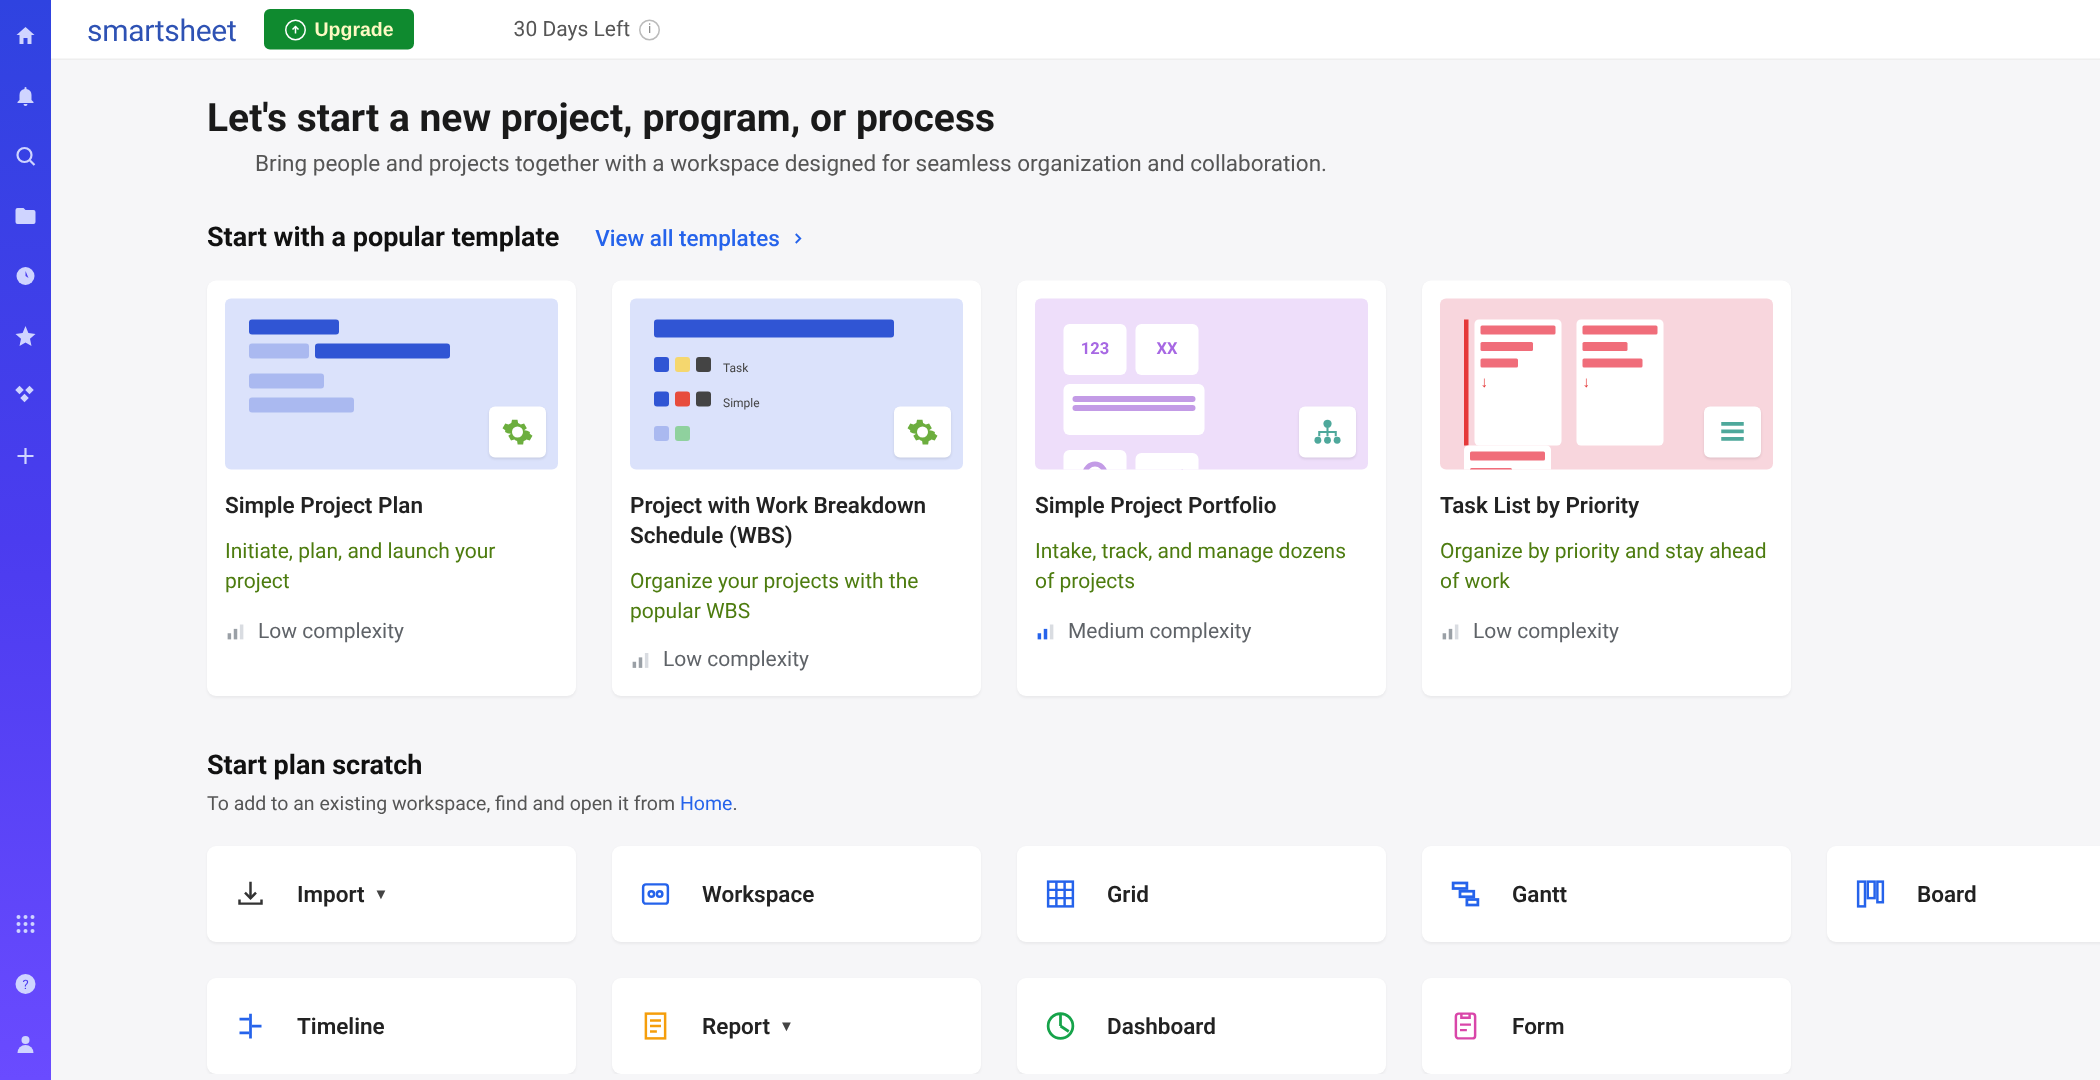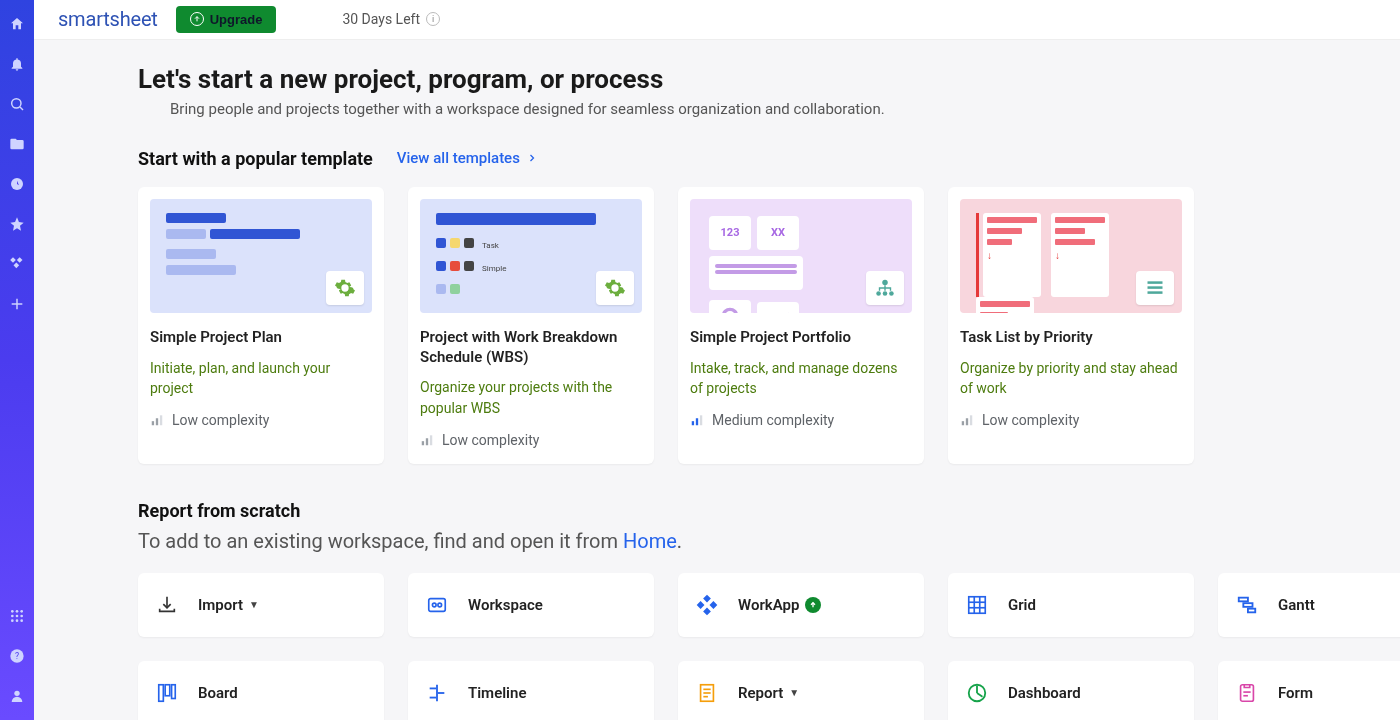--- a/index.html
+++ b/index.html
@@ -40,21 +40,21 @@
   border-bottom: 1px solid #eee;
 }
 .logo {
   font-size: 20px;
   font-weight: 400;
   color: #2e52b4;
   letter-spacing: -0.2px;
 }
 .upgrade {
   background: #0f8a2f;
-  color: #0f172a;
+  color: #fef9c3;
   border: none;
   border-radius: 4px;
   padding: 6px 14px;
   font-size: 13px;
   font-weight: 600;
   display: inline-flex;
   align-items: center;
   gap: 6px;
   cursor: pointer;
 }
@@ -165,21 +165,21 @@
 .complexity {
   display: flex; align-items: center; gap: 8px;
   font-size: 14px; color: #5f6368;
 }
 .section2-title {
   font-size: 18px;
   font-weight: 700;
   margin-bottom: 8px;
 }
 .section2-sub {
-  font-size: 20px;
+  font-size: 13px;
   color: #555;
   margin-bottom: 20px;
 }
 .section2-sub .home-link { color: #2563eb; cursor: pointer; }
 .scratch {
   display: grid;
   grid-template-columns: repeat(5, 246px);
   gap: 24px;
 }
 .scard {
@@ -431,21 +431,21 @@
           <svg width="14" height="14" viewBox="0 0 24 24">
               <rect x="3" y="14" width="4" height="7" fill="#9aa0a6"></rect>
               <rect x="10" y="9" width="4" height="12" fill="#9aa0a6"></rect>
               <rect x="17" y="4" width="4" height="17" fill="#d9dce1"></rect>
             </svg>
           <span>Low complexity</span>
         </div>
       </div>
     </div>
 
-    <div class="section2-title">Report from scratch</div>
+    <div class="section2-title">Start plan scratch</div>
     <div class="section2-sub">
       <span>To add to an existing workspace, find and open it from </span><span class="home-link">Home</span><span>.</span>
     </div>
 
     <div class="scratch">
 
       <div class="scard">
         <span class="sicon-box">
           <svg width="22" height="22" viewBox="0 0 24 24" fill="none" stroke="#333" stroke-width="1.8">
               <path d="M4 16v3h16v-3"></path>
@@ -465,39 +465,20 @@
               <rect x="3" y="5" width="18" height="14" rx="2"></rect>
               <circle cx="9" cy="12" r="2"></circle>
               <circle cx="15" cy="12" r="2"></circle>
             </svg>
         </span>
         <span class="scard-label">
             <span>Workspace</span>
           </span>
       </div>
 
-      <div class="scard">
-        <span class="sicon-box">
-          <svg width="22" height="22" viewBox="0 0 24 24" fill="#2563eb">
-              <rect x="9" y="2" width="6" height="6" transform="rotate(45 12 5)"></rect>
-              <rect x="2" y="9" width="6" height="6" transform="rotate(45 5 12)"></rect>
-              <rect x="16" y="9" width="6" height="6" transform="rotate(45 19 12)"></rect>
-              <rect x="9" y="16" width="6" height="6" transform="rotate(45 12 19)"></rect>
-            </svg>
-        </span>
-        <span class="scard-label">
-            <span>WorkApp</span>
-          <span class="pill">
-            <svg width="8" height="8" viewBox="0 0 24 24" fill="none" stroke="#fff" stroke-width="4">
-                <path d="M12 19V5"></path>
-                <path d="M6 11l6-6 6 6"></path>
-              </svg>
-          </span>
-        </span>
-      </div>
 
       <div class="scard">
         <span class="sicon-box">
           <svg width="22" height="22" viewBox="0 0 24 24" fill="none" stroke="#2563eb" stroke-width="1.8">
               <rect x="3" y="3" width="18" height="18"></rect>
               <line x1="3" y1="9" x2="21" y2="9"></line>
               <line x1="3" y1="15" x2="21" y2="15"></line>
               <line x1="9" y1="3" x2="9" y2="21"></line>
               <line x1="15" y1="3" x2="15" y2="21"></line>
             </svg>

